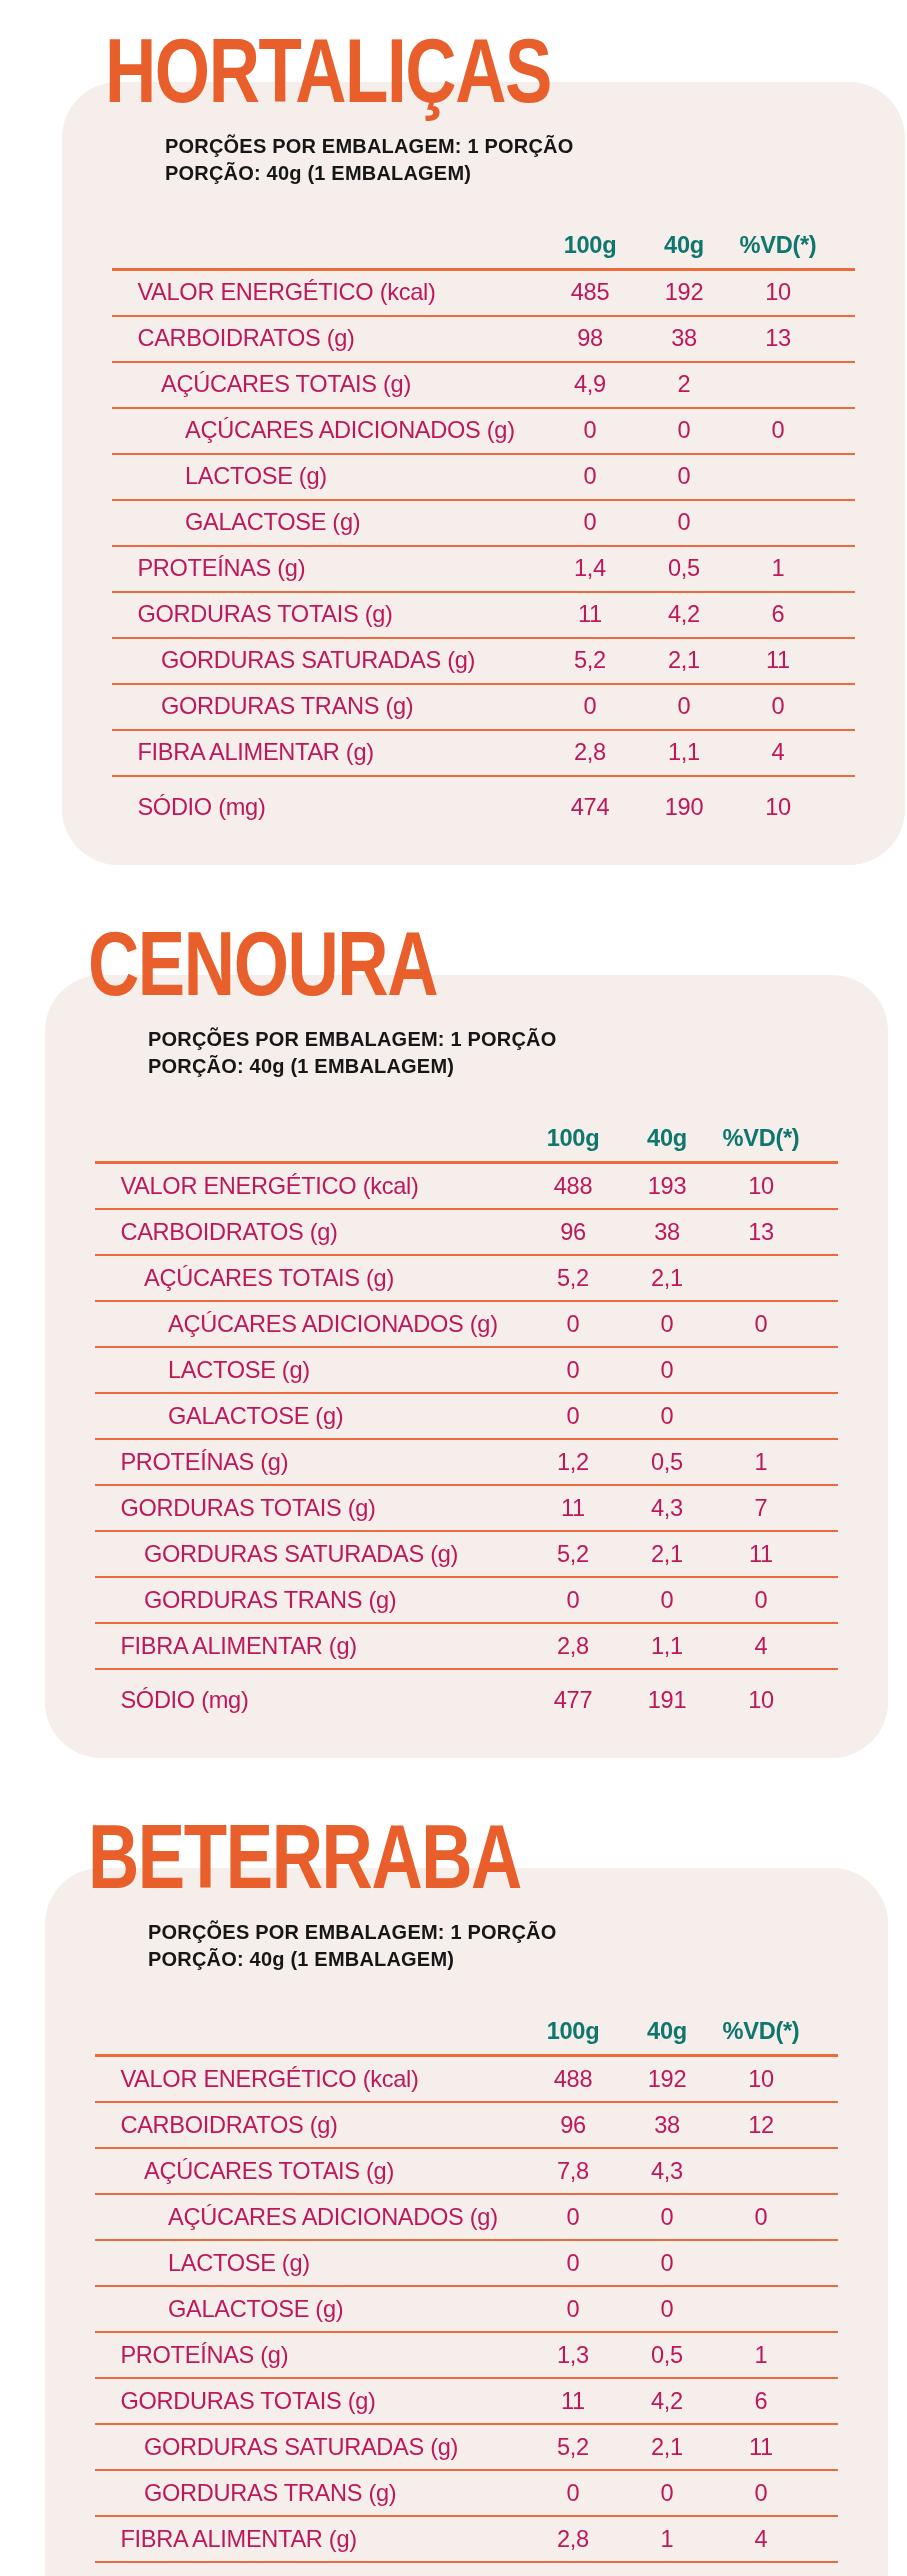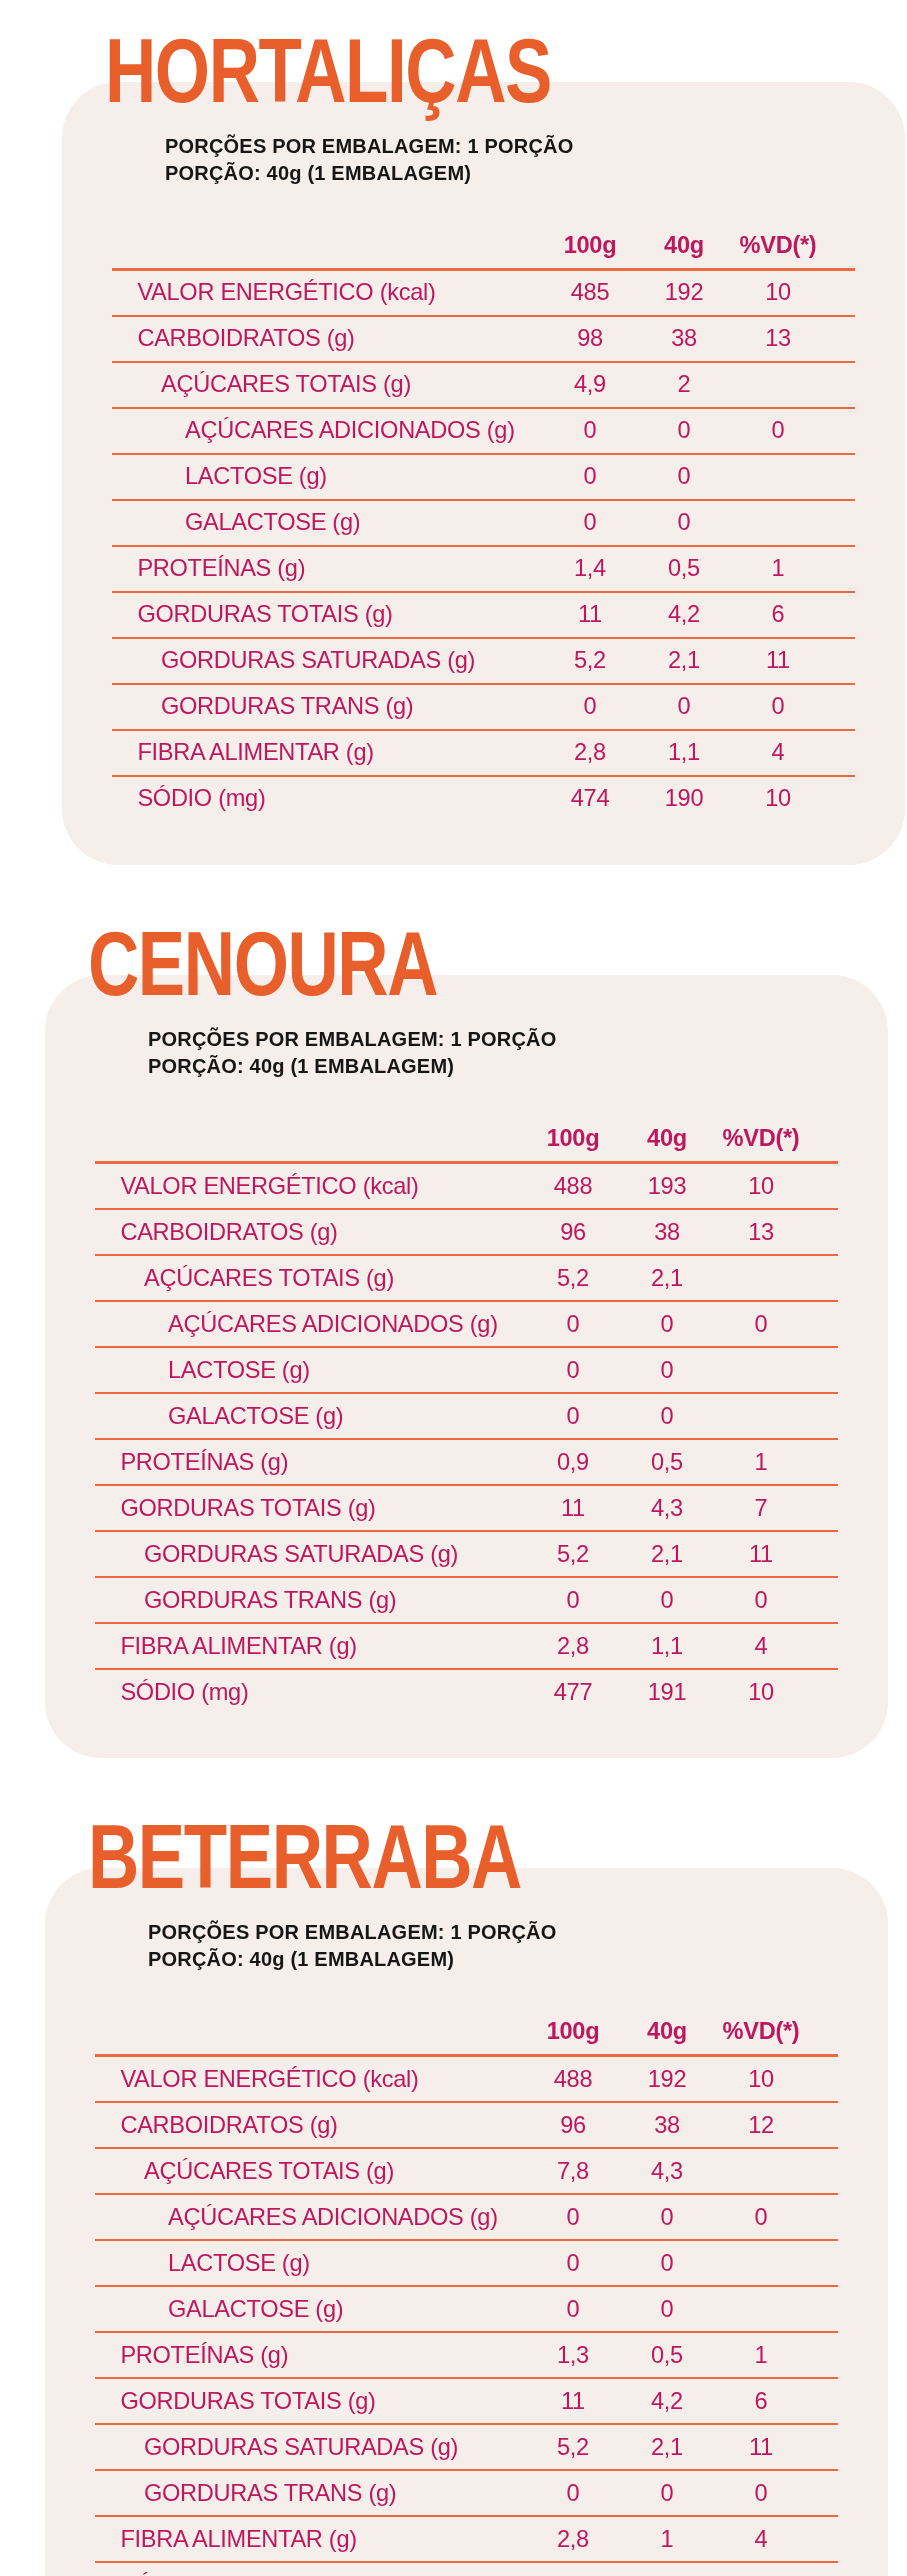--- a/index.html
+++ b/index.html
@@ -20,29 +20,29 @@
     padding:51px 50px 44px 50px;
   }
   .portions{
     margin:0 0 0 53px;
     font-size:20px;font-weight:700;line-height:27px;letter-spacing:0.2px;
     color:#161616;
   }
   .hdr{
     margin-top:43px;height:31px;
     display:flex;align-items:center;
-    font-size:23.6px;font-weight:700;color:#be185d;letter-spacing:-0.3px;
+    font-size:23.6px;font-weight:700;color:#0f766e;letter-spacing:-0.3px;
   }
   .table{margin-top:7.3px;border-top:3.6px solid #ED6A3C;}
   .row{
     height:44px;display:flex;align-items:center;
     border-bottom:2.7px solid #ED6A3C;
     font-size:23.6px;font-weight:400;color:#be185d;letter-spacing:-0.3px;
   }
-  .row:last-child{border-bottom:none;}
+  .row:last-child{border-bottom:none;align-items:flex-end;}
   .lbl{flex:1;min-width:0;white-space:nowrap;}
   .i0{padding-left:25.4px;}
   .i1{padding-left:49px;}
   .i2{padding-left:73px;}
   .v{width:94px;text-align:center;flex:0 0 auto;}
   .sp{width:30px;flex:0 0 auto;}
 </style>
 </head>
 <body>
 
@@ -203,21 +203,21 @@
           </div>
           <div class="row">
             <span class="lbl i2">GALACTOSE (g)</span>
             <div class="v">0</div>
             <div class="v">0</div>
             <div class="v"></div>
             <div class="sp"></div>
           </div>
           <div class="row">
             <span class="lbl i0">PROTEÍNAS (g)</span>
-            <div class="v">0,9</div>
+            <div class="v">1,2</div>
             <div class="v">0,5</div>
             <div class="v">1</div>
             <div class="sp"></div>
           </div>
           <div class="row">
             <span class="lbl i0">GORDURAS TOTAIS (g)</span>
             <div class="v">11</div>
             <div class="v">4,3</div>
             <div class="v">7</div>
             <div class="sp"></div>

